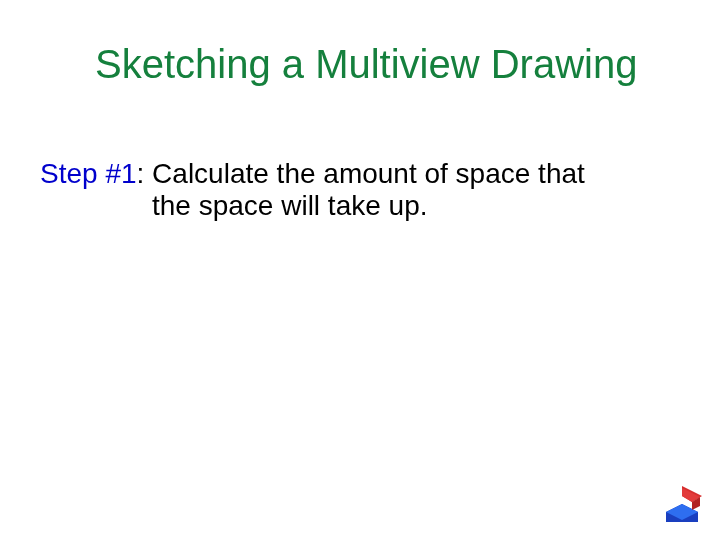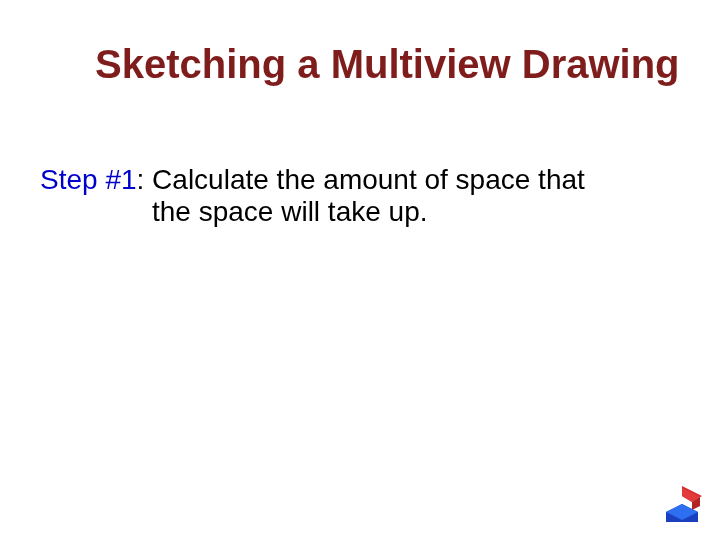--- a/index.html
+++ b/index.html
@@ -16,28 +16,28 @@
     position: relative;
     width: 720px;
     height: 540px;
   }
   .title {
     position: absolute;
     top: 42px;
     left: 95px;
     right: 10px;
     font-size: 40px;
-    font-weight: 700;
+    font-weight: 400;
     letter-spacing: 0px;
-    color: #7f1d1d;
+    color: #15803d;
     white-space: nowrap;
   }
   .body {
     position: absolute;
-    top: 164px;
+    top: 158px;
     left: 40px;
     right: 50px;
     font-size: 28px;
     line-height: 1.15;
     color: #000000;
   }
   .step-label {
     color: #0000cc;
   }
   .body .line2 {

